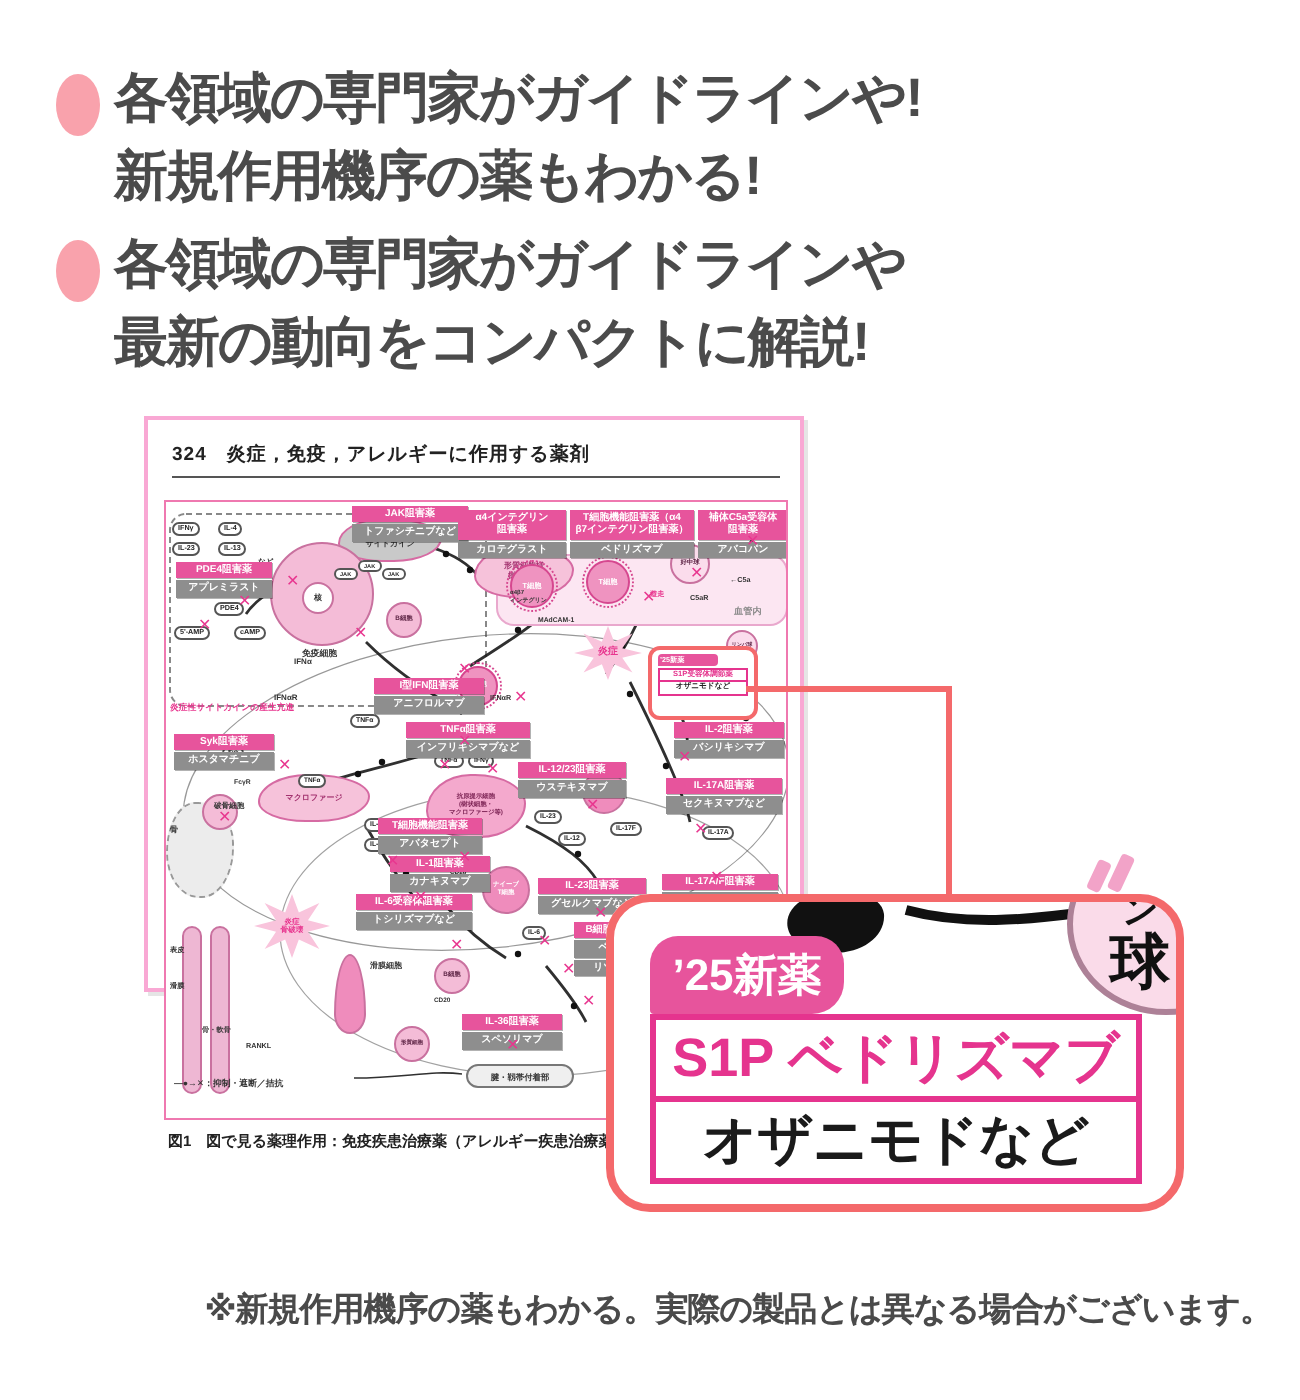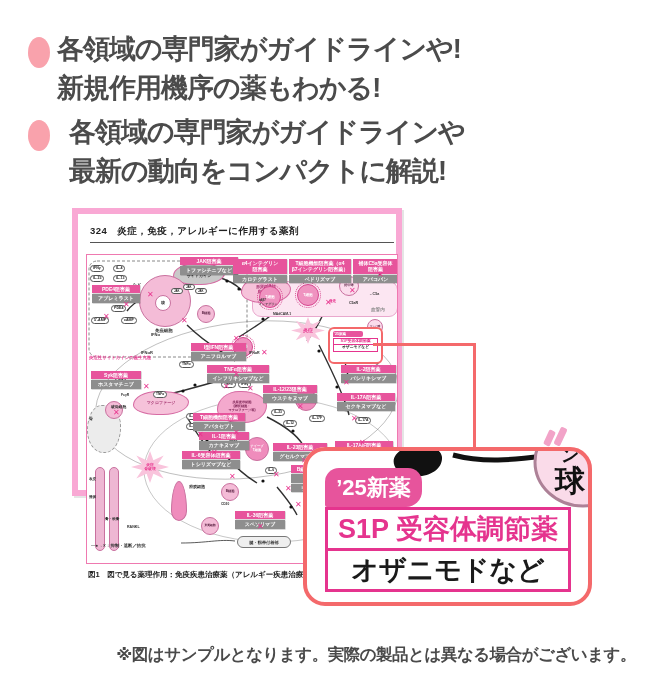--- a/index.html
+++ b/index.html
@@ -4,21 +4,21 @@
 <style>
   html,body{margin:0;padding:0;background:#fff;}
   body{width:650px;height:700px;position:relative;overflow:hidden;
        font-family:"Liberation Sans","DejaVu Sans",sans-serif;-webkit-text-size-adjust:none;}
   
   .bullet-dot{position:absolute;width:22px;height:31px;border-radius:50%;background:#f9a2ac;}
   .bullet-text{position:absolute;font-size:27px;font-weight:800;color:#4b4b4b;
                line-height:39px;letter-spacing:-1px;white-space:pre-line;}
   
   #page{position:absolute;left:72px;top:208px;width:330px;height:288px;background:#fff;
-        border:6px solid #f9a8d4;box-sizing:border-box;box-shadow:2px 2px 0 rgba(0,0,0,.10);z-index:1;}
+        border:2px solid #f9a8d4;box-sizing:border-box;box-shadow:2px 2px 0 rgba(0,0,0,.10);z-index:1;}
   #page-header{position:absolute;left:12px;top:11px;width:304px;font-size:9.5px;font-weight:700;color:#222;
                border-bottom:1.5px solid #555;padding-bottom:4px;letter-spacing:.5px;white-space:nowrap;overflow:hidden;}
   #dg{position:absolute;left:8px;top:40px;width:312px;height:310px;border:1.5px solid #ef79b0;
       box-sizing:border-box;overflow:hidden;background:#fff;}
   #page-caption{position:absolute;left:10px;top:356px;width:310px;font-size:7.5px;font-weight:700;color:#222;
                 white-space:nowrap;overflow:hidden;}
   
   .cell{position:absolute;display:flex;align-items:center;justify-content:center;text-align:center;
         box-sizing:border-box;z-index:3;font-weight:700;line-height:1.15;white-space:pre-line;}
   .cell-cloud{border-radius:48% 55% 50% 46%/62% 50% 58% 45%;border:1px solid #d66ba3;}
@@ -75,21 +75,21 @@
   #disclaimer{position:absolute;right:14px;top:644px;font-size:16.5px;font-weight:700;color:#4a4a4a;
               letter-spacing:-0.5px;white-space:nowrap;}
 </style>
 </head>
 <body>
 
 <div class="bullet-dot" style="left:28px;top:37px"></div>
 <div class="bullet-text" style="left:57px;top:30px">各領域の専門家がガイドラインや!
 新規作用機序の薬もわかる!</div>
 <div class="bullet-dot" style="left:28px;top:120px"></div>
-<div class="bullet-text" style="left:69px;top:113px">各領域の専門家がガイドラインや
+<div class="bullet-text" style="left:57px;top:113px">各領域の専門家がガイドラインや
 最新の動向をコンパクトに解説!</div>
 
 <div id="page">
   <div id="page-header">324　炎症，免疫，アレルギーに作用する薬剤</div>
 
   <div id="dg">
 
     <svg width="312" height="308" style="position:absolute;left:0;top:0;z-index:1">
       <rect x="2" y="6" width="158" height="96" rx="8" fill="none" stroke="#888" stroke-width="1" stroke-dasharray="3 2"></rect>
       <ellipse cx="160" cy="145" rx="152" ry="78" fill="none" stroke="#444" stroke-width="0.6" opacity="0.55" transform="rotate(-6 160 145)"></ellipse>
@@ -333,20 +333,20 @@
 <div id="callout">
   <svg width="289" height="159" style="position:absolute;left:0;top:0;z-index:1">
     <path d="M150 8 C 180 16, 210 13, 240 9" fill="none" stroke="#111" stroke-width="5"></path>
     <path d="M100 2 C 86 9, 88 24, 104 28 C 122 33, 140 24, 139 10 C 138 1, 124 -3, 112 0 Z" fill="#111"></path>
     <path d="M95 4 L82 -4 L104 -6 Z" fill="#111"></path>
     <ellipse cx="280" cy="15" rx="48" ry="44" fill="#fadbe9" stroke="#ad8197" stroke-width="3"></ellipse>
     <text x="258" y="14" font-size="18" font-weight="bold" fill="#111">ン</text>
     <text x="252" y="44" font-size="30" font-weight="bold" fill="#111">球</text>
   </svg>
   <div id="co-badge">’25新薬</div>
-  <div id="co-title">S1P 受容体調節薬</div>
+  <div id="co-title">S1P ベドリズマブ</div>
   <div id="co-drug">オザニモドなど</div>
 </div>
 <div id="callout-border"></div>
 <div class="pink-stroke" style="left:546px;top:430px;width:7px;height:16px;transform:rotate(25deg)"></div>
 <div class="pink-stroke" style="left:557px;top:427px;width:7px;height:19px;transform:rotate(25deg)"></div>
 
-<div id="disclaimer">※図はサンプルとなります。実際の製品とは異なる場合がございます。</div>
+<div id="disclaimer">※新規作用機序の薬もわかる。実際の製品とは異なる場合がございます。</div>
 
 </body></html>

